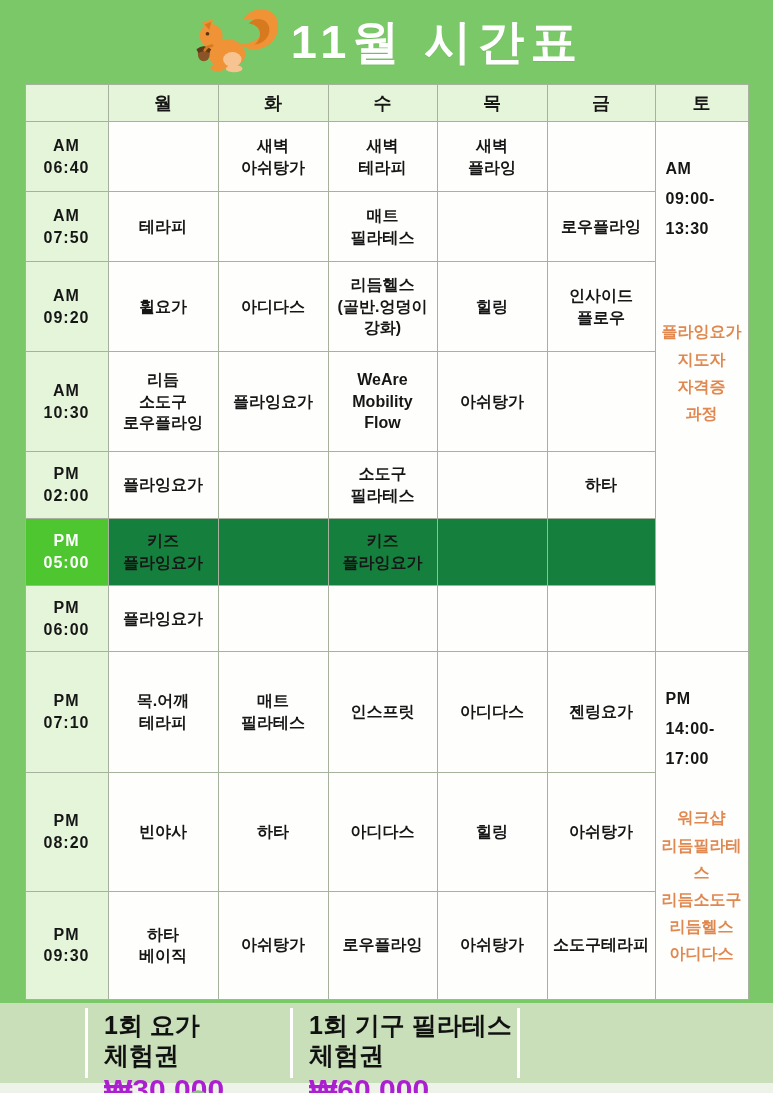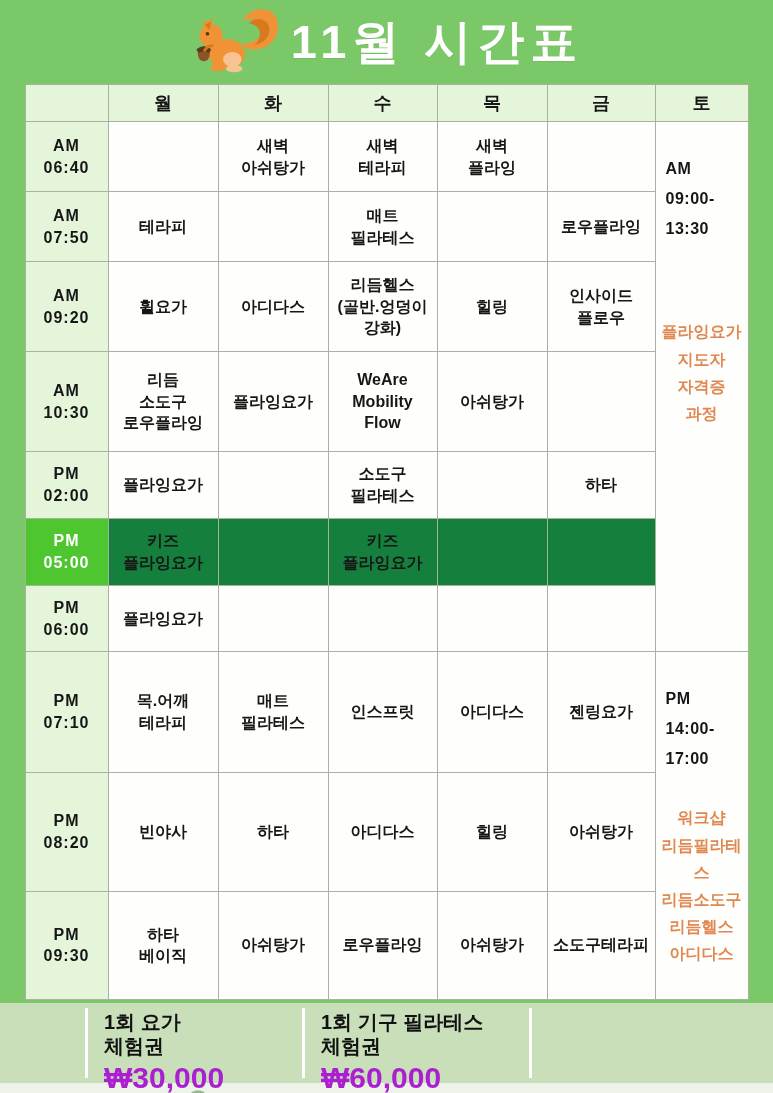--- a/index.html
+++ b/index.html
@@ -42,22 +42,22 @@
   
   .price-band{
     margin-top:3px;height:80px;background:#c8dfba;
     display:flex;align-items:stretch;box-sizing:border-box;
     padding:5px 0 5px 85px;
   }
   .price-block{
     border-left:3px solid #ffffff;
     padding:2px 0 0 16px;width:205px;box-sizing:border-box;
   }
-  .price-block.last{border-right:3px solid #ffffff;width:230px;margin-left:12px;}
-  .price-name{font-size:20px;font-weight:bold;color:#111;line-height:1.2;white-space:pre-line;}
+  .price-block.last{border-right:3px solid #ffffff;width:230px;}
+  .price-name{font-size:25px;font-weight:bold;color:#111;line-height:1.2;white-space:pre-line;}
   .price-value{font-size:30px;font-weight:bold;color:#ab1fd1;margin-top:3px;}
   
   .logo-band{
     height:92px;background:#edf3e8;
     display:flex;align-items:center;justify-content:center;gap:26px;
   }
   .logo-text{display:flex;flex-direction:column;align-items:center;}
   .logo-title{
     font-family:"Liberation Serif","DejaVu Serif",serif;
     font-size:38px;color:#3d4a44;letter-spacing:2px;font-weight:normal;

